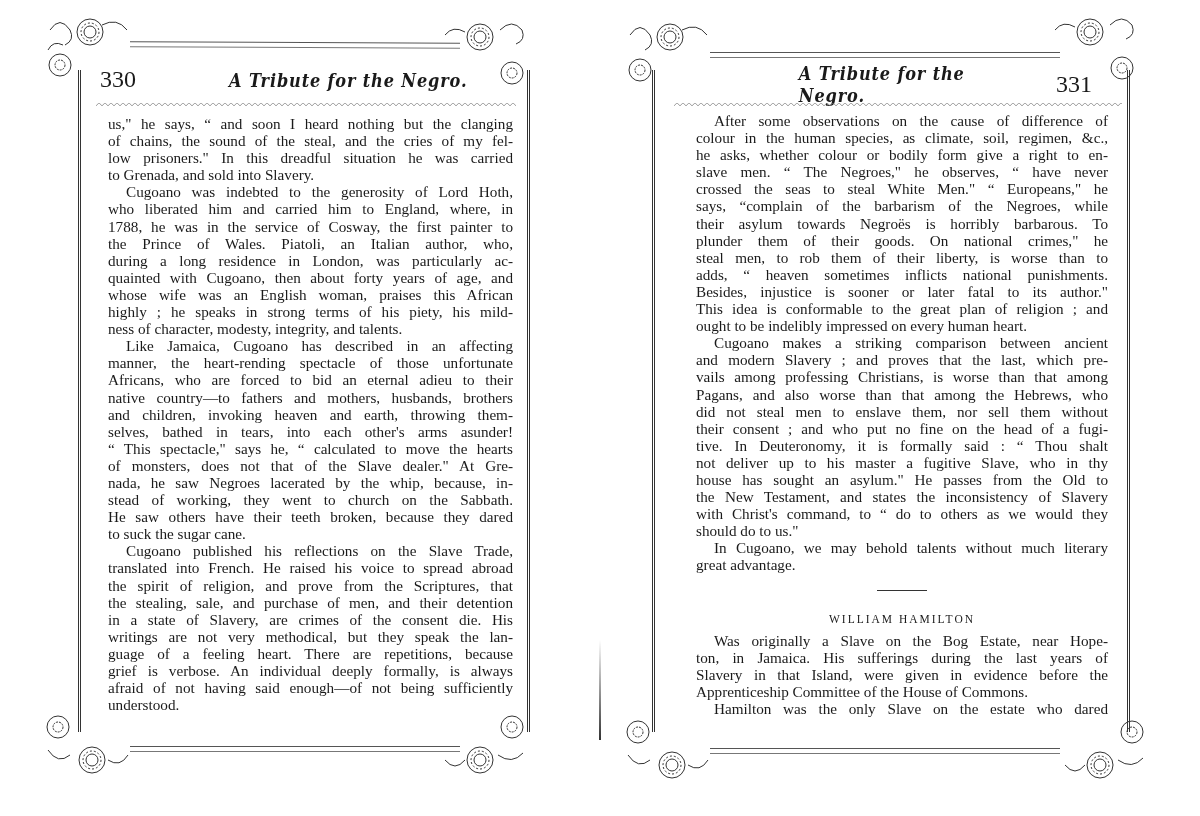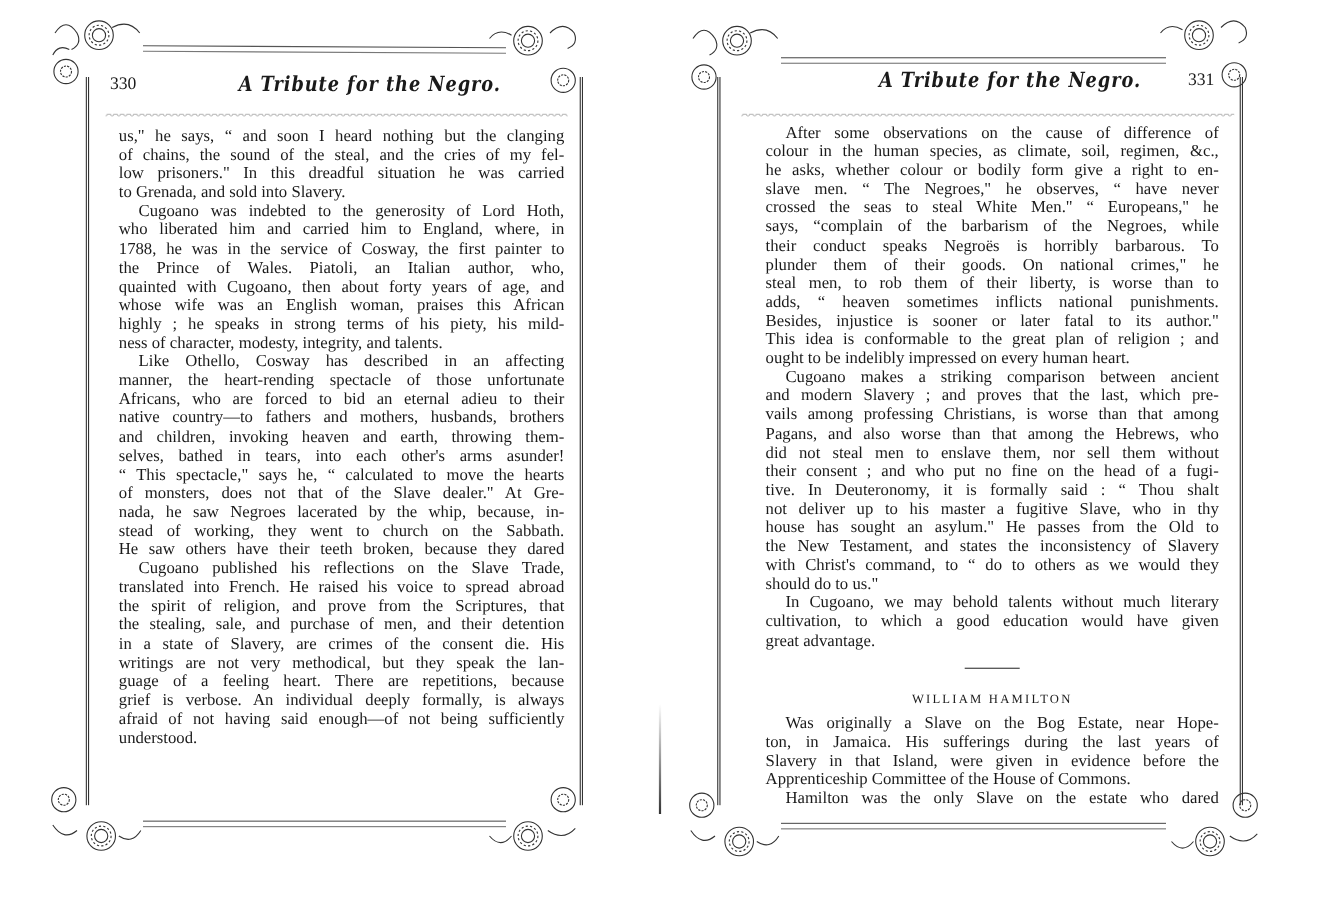--- a/index.html
+++ b/index.html
@@ -17,25 +17,25 @@
   .left .rail.bot { left:130px; width:330px; top:746px; }
   .right .rail.top { left:110px; width:350px; top:52px; }
   .right .rail.bot { left:110px; width:350px; top:748px; }
 
   .orn { position:absolute; width:90px; height:70px; }
   .orn svg { width:100%; height:100%; }
 
   .header { position:absolute; display:flex; align-items:center; }
   .left .header { left:100px; top:66px; width:420px; }
   .right .header { left:70px; top:62px; width:440px; }
-  .pageno { font-family:"Liberation Serif",serif; font-size:16px; }
+  .pageno { font-family:"Liberation Serif",serif; font-size:24px; }
   .running { font-family:"DejaVu Serif",serif; font-size:19px; letter-spacing:1px; font-style:italic; font-weight:bold; transform:scaleX(0.85); }
   .left .running { margin-left:72px; }
   .right .running { margin-left:108px; }
-  .right .pageno { margin-left:auto; margin-right:6px; }
+  .right .pageno { margin-left:auto; margin-right:18px; }
   .wavy { position:absolute; height:6px; background-image:radial-gradient(circle at 3px 6px, transparent 2px, #777 2px, #777 2.6px, transparent 3px); background-size:6px 6px; opacity:0.6; }
   .left .wavy { left:96px; width:420px; top:100px; }
   .right .wavy { left:74px; width:448px; top:100px; }
 
   .body { position:absolute; font-size:15.2px; line-height:17.1px; text-align:justify; }
   .left .body { left:108px; width:405px; top:115px; }
   .right .body { left:96px; width:412px; top:112px; }
   .line { display:block; white-space:nowrap; text-align:justify; text-align-last:justify; }
   .line.last { text-align-last:left; }
   .indent { padding-left:18px; }
@@ -118,37 +118,39 @@
         <span class="line">us," he says, “ and soon I heard nothing but the clanging</span>
         <span class="line">of chains, the sound of the steal, and the cries of my fel-</span>
         <span class="line">low prisoners."  In this dreadful situation he was carried</span>
         <span class="line last">to Grenada, and sold into Slavery.</span>
       </div>
       <div class="para">
         <span class="line indent">Cugoano was indebted to the generosity of Lord Hoth,</span>
         <span class="line">who liberated him and carried him to England, where, in</span>
         <span class="line">1788, he was in the service of Cosway, the first painter to</span>
         <span class="line">the Prince of Wales.  Piatoli, an Italian author, who,</span>
+        <span class="line">during a long residence in London, was particularly ac-</span>
         <span class="line">quainted with Cugoano, then about forty years of age, and</span>
         <span class="line">whose wife was an English woman, praises this African</span>
         <span class="line">highly ; he speaks in strong terms of his piety, his mild-</span>
         <span class="line last">ness of character, modesty, integrity, and talents.</span>
       </div>
       <div class="para">
-        <span class="line indent">Like Othello, Cosway has described in an affecting</span>
+        <span class="line indent">Like Jamaica, Cugoano has described in an affecting</span>
         <span class="line">manner, the heart-rending spectacle of those unfortunate</span>
         <span class="line">Africans, who are forced to bid an eternal adieu to their</span>
         <span class="line">native country—to fathers and mothers, husbands, brothers</span>
         <span class="line">and children, invoking heaven and earth, throwing them-</span>
         <span class="line">selves, bathed in tears, into each other's arms asunder!</span>
         <span class="line">“ This spectacle," says he, “ calculated to move the hearts</span>
         <span class="line">of monsters, does not that of the Slave dealer."  At Gre-</span>
         <span class="line">nada, he saw Negroes lacerated by the whip, because, in-</span>
         <span class="line">stead of working, they went to church on the Sabbath.</span>
         <span class="line">He saw others have their teeth broken, because they dared</span>
+        <span class="line last">to suck the sugar cane.</span>
       </div>
       <div class="para">
         <span class="line indent">Cugoano published his reflections on the Slave Trade,</span>
         <span class="line">translated into French.  He raised his voice to spread abroad</span>
         <span class="line">the spirit of religion, and prove from the Scriptures, that</span>
         <span class="line">the stealing, sale, and purchase of men, and their detention</span>
         <span class="line">in a state of Slavery, are crimes of the consent die.  His</span>
         <span class="line">writings are not very methodical, but they speak the lan-</span>
         <span class="line">guage of a feeling heart.  There are repetitions, because</span>
         <span class="line">grief is verbose.  An individual deeply formally, is always</span>
@@ -225,21 +227,21 @@
   <div class="wavy"></div>
 
   <div class="body" id="right-body">
       <div class="para">
         <span class="line indent">After some observations on the cause of difference of</span>
         <span class="line">colour in the human species, as climate, soil, regimen, &amp;c.,</span>
         <span class="line">he asks, whether colour or bodily form give a right to en-</span>
         <span class="line">slave men.  “ The Negroes," he observes, “ have never</span>
         <span class="line">crossed the seas to steal White Men."  “ Europeans," he</span>
         <span class="line">says, “complain of the barbarism of the Negroes, while</span>
-        <span class="line">their conduct speaks Negroës is horribly barbarous.  To</span>
+        <span class="line">their asylum towards Negroës is horribly barbarous.  To</span>
         <span class="line">plunder them of their goods.  On national crimes," he</span>
         <span class="line">steal men, to rob them of their liberty, is worse than to</span>
         <span class="line">adds, “ heaven sometimes inflicts national punishments.</span>
         <span class="line">Besides, injustice is sooner or later fatal to its author."</span>
         <span class="line">This idea is conformable to the great plan of religion ; and</span>
         <span class="line last">ought to be indelibly impressed on every human heart.</span>
       </div>
       <div class="para">
         <span class="line indent">Cugoano makes a striking comparison between ancient</span>
         <span class="line">and modern Slavery ; and proves that the last, which pre-</span>
@@ -249,21 +251,20 @@
         <span class="line">their consent ; and who put no fine on the head of a fugi-</span>
         <span class="line">tive.  In Deuteronomy, it is formally said : “ Thou shalt</span>
         <span class="line">not deliver up to his master a fugitive Slave, who in thy</span>
         <span class="line">house has sought an asylum."  He passes from the Old to</span>
         <span class="line">the New Testament, and states the inconsistency of Slavery</span>
         <span class="line">with Christ's command, to “ do to others as we would they</span>
         <span class="line last">should do to us."</span>
       </div>
       <div class="para">
         <span class="line indent">In Cugoano, we may behold talents without much literary</span>
-        <span class="line">cultivation, to which a good education would have given</span>
         <span class="line last">great advantage.</span>
       </div>
       <div class="rule"></div>
       <div class="section-title">WILLIAM HAMILTON</div>
       <div class="para">
         <span class="line indent">Was originally a Slave on the Bog Estate, near Hope-</span>
         <span class="line">ton, in Jamaica.  His sufferings during the last years of</span>
         <span class="line">Slavery in that Island, were given in evidence before the</span>
         <span class="line last">Apprenticeship Committee of the House of Commons.</span>
       </div>

